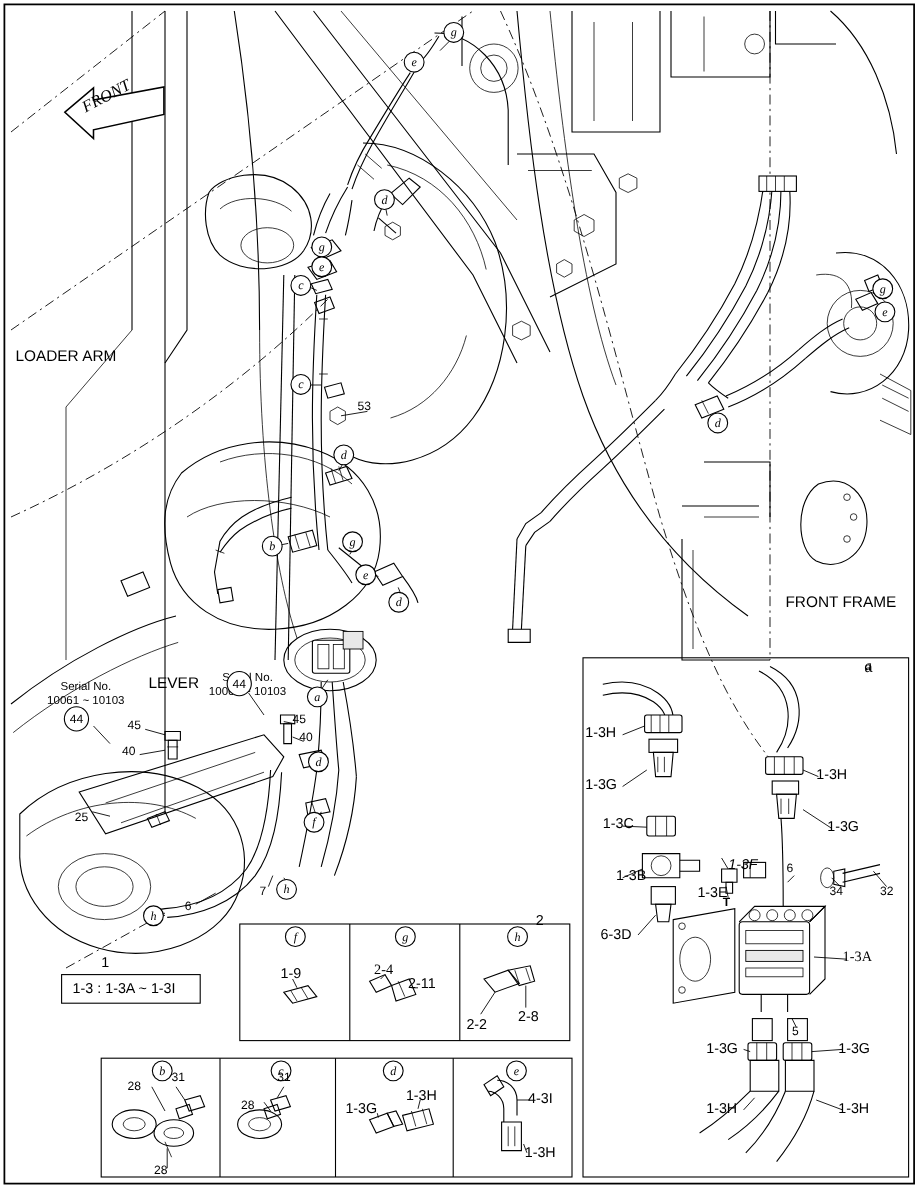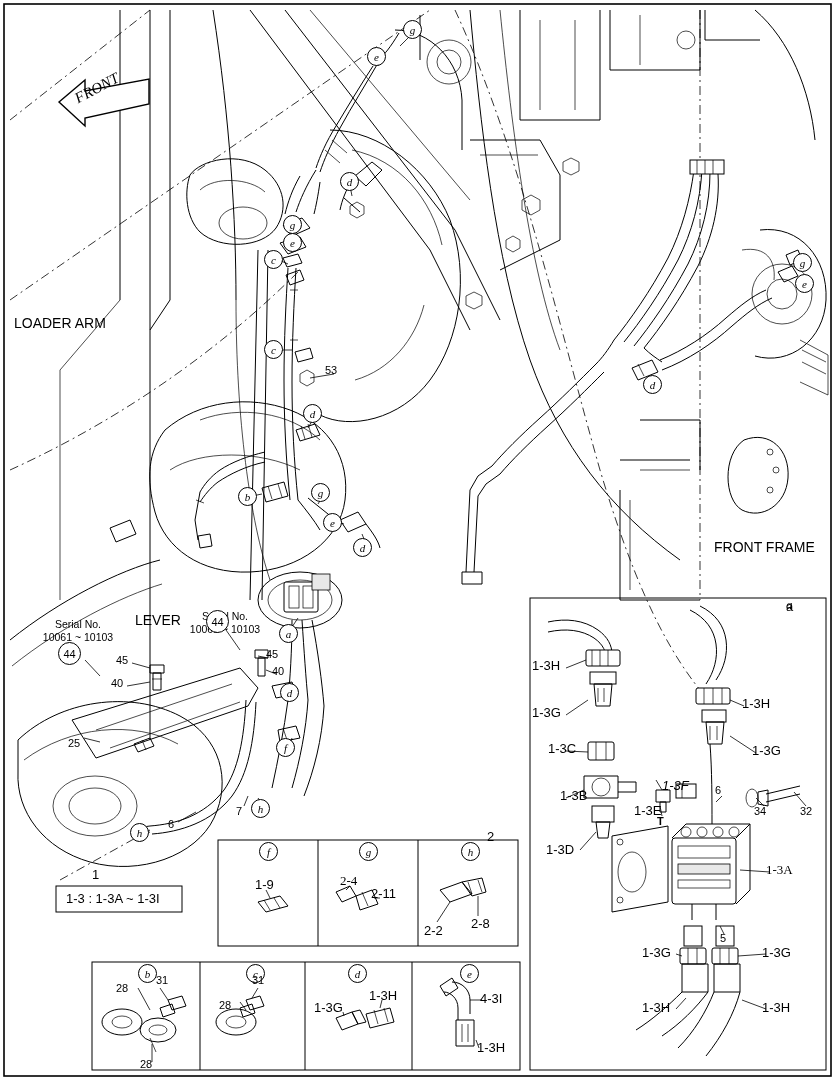--- a/index.html
+++ b/index.html
@@ -557,21 +557,21 @@
   <div class="lbl lbl-sm" style="left:68px; top:738px;">25</div>
   <div class="lbl lbl-sm" style="left:168px; top:819px;">6</div>
   <div class="lbl lbl-sm" style="left:236px; top:806px;">7</div>
   <div class="balloon num" style="left:58px; top:642px; width:21px; height:21px;">44</div>
   <div class="balloon num" style="left:206px; top:610px; width:21px; height:21px;">44</div>
 
   <div class="lbl lbl-md" style="left:532px; top:659px;">1-3H</div>
   <div class="lbl lbl-md" style="left:532px; top:706px;">1-3G</div>
   <div class="lbl lbl-md" style="left:532px; top:742px;padding-left:16px;">1-3C</div>
   <div class="lbl lbl-md" style="left:532px; top:789px;padding-left:28px;">1-3B</div>
-  <div class="lbl lbl-md" style="left:546px; top:843px;">1-3D</div>
+  <div class="lbl lbl-md" style="left:546px; top:843px;">6-3D</div>
   <div class="lbl lbl-md" style="left:642px; top:946px;">1-3G</div>
   <div class="lbl lbl-md" style="left:642px; top:1001px;">1-3H</div>
 
   <div class="lbl lbl-md" style="left:742px; top:697px;">1-3H</div>
   <div class="lbl lbl-md" style="left:752px; top:744px;">1-3G</div>
   <div class="lbl lbl-md" style="left:662px; top:779px;font-style:italic;">1-3F</div>
   <div class="lbl lbl-md" style="left:634px; top:804px;">1-3E</div>
   <div class="lbl lbl-md" style="left:766px; top:863px;font-family:Liberation Serif, serif;">1-3A</div>
   <div class="lbl lbl-md" style="left:762px; top:946px;">1-3G</div>
   <div class="lbl lbl-md" style="left:762px; top:1001px;">1-3H</div>

